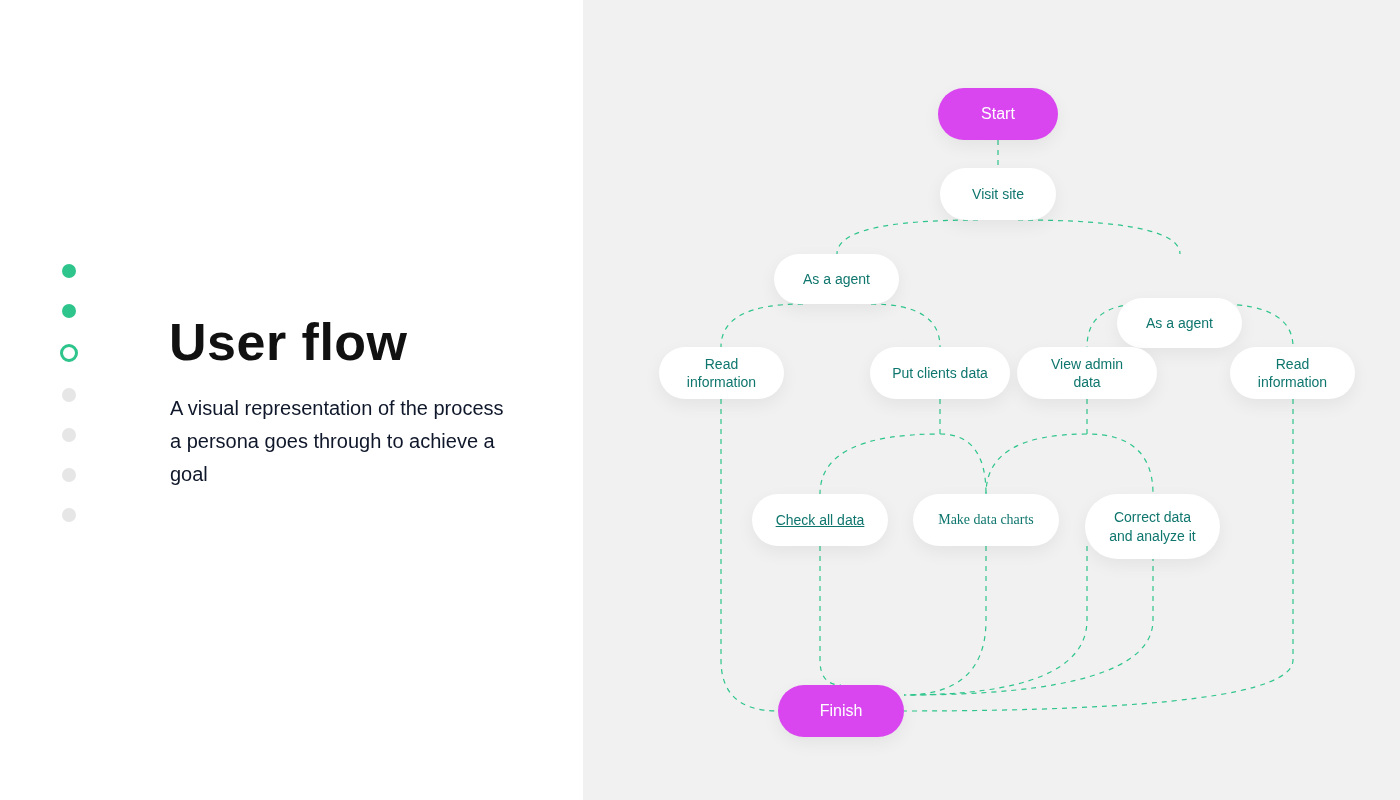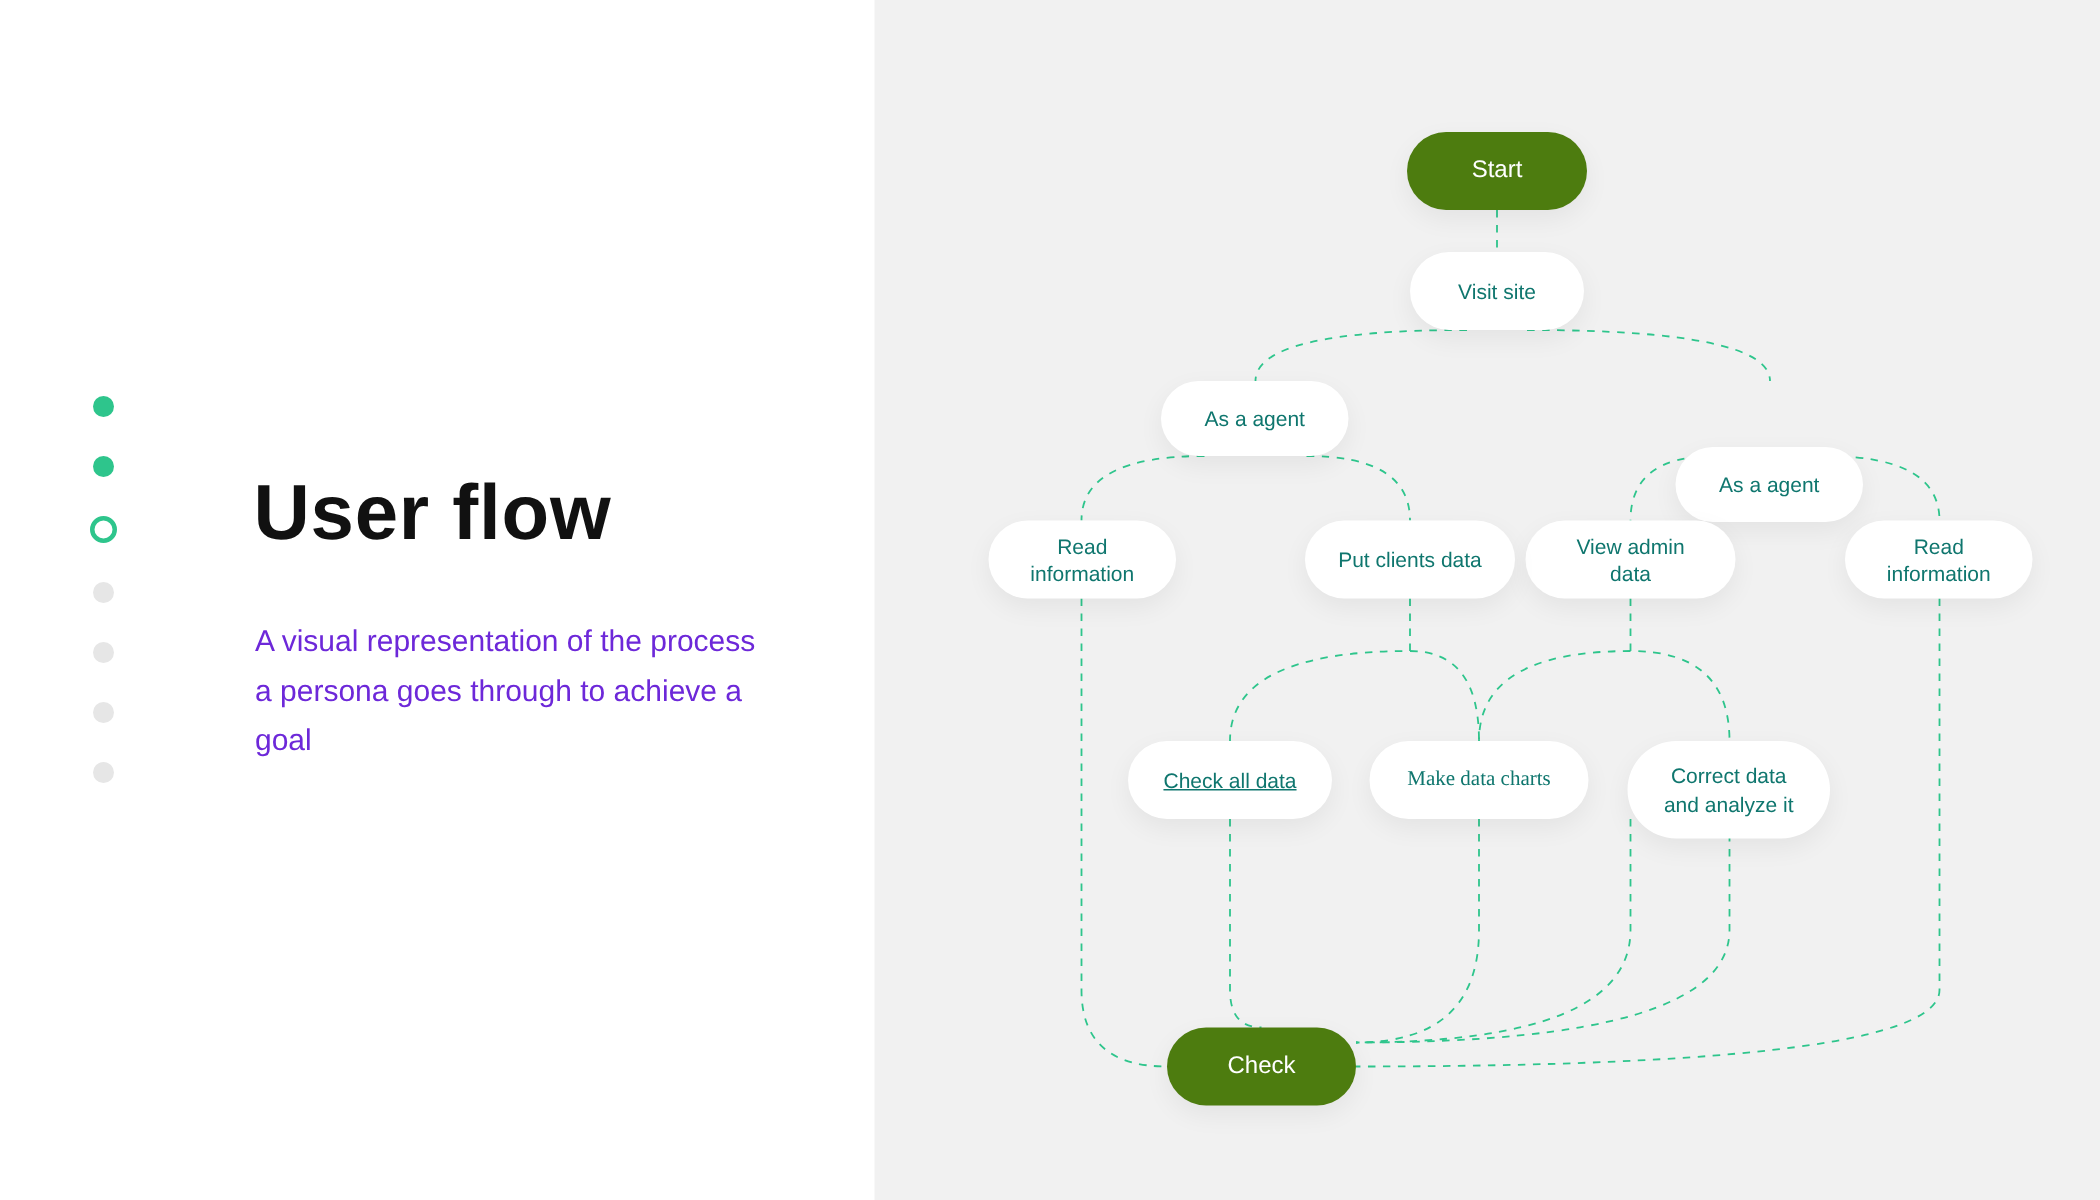--- a/index.html
+++ b/index.html
@@ -41,24 +41,24 @@
     left: 169px;
     top: 312px;
     font-size: 52px;
     font-weight: 600;
     letter-spacing: 0.5px;
     color: #111;
   }
   .subtitle {
     position: absolute;
     left: 170px;
-    top: 412px;
+    top: 392px;
     font-size: 20px;
     line-height: 1.65;
-    color: #6d28d9;
+    color: #0f172a;
     max-width: 340px;
     font-weight: 400;
   }
 
   
   .right {
     width: 817px;
     height: 800px;
     background: #f1f1f1;
     position: relative;
@@ -91,21 +91,21 @@
     text-align: center;
     font-size: 14px;
     color: #0f766e;
     padding: 0 22px;
     box-shadow: 0 6px 18px rgba(0,0,0,0.06);
     line-height: 1.3;
     white-space: pre-line;
   }
   .node-start,
   .node-finish {
-    background: #4d7c0f;
+    background: #d946ef;
     color: #ffffff;
     font-weight: 500;
     font-size: 16px;
   }
 
   
   .n-start       { left: 355px; top:  88px; width: 120px; height: 52px; }
   .n-visit       { left: 357px; top: 168px; width: 116px; height: 52px; }
   .n-admin       { left: 191px; top: 254px; width: 125px; height: 50px; }
   .n-agent       { left: 534px; top: 254px; width: 125px; height: 50px; margin-top: 44px; }
@@ -174,14 +174,14 @@
   <div class="node n-read-l">Read
 information</div>
   <div class="node n-view">View admin data</div>
   <div class="node n-put">Put clients data</div>
   <div class="node n-read-r">Read
 information</div>
   <div class="node n-check">Check all data</div>
   <div class="node n-charts">Make data charts</div>
   <div class="node n-correct">Correct data
 and analyze it</div>
-  <div class="node node-finish n-finish">Check</div>
+  <div class="node node-finish n-finish">Finish</div>
 </div>
 
 </body></html>

